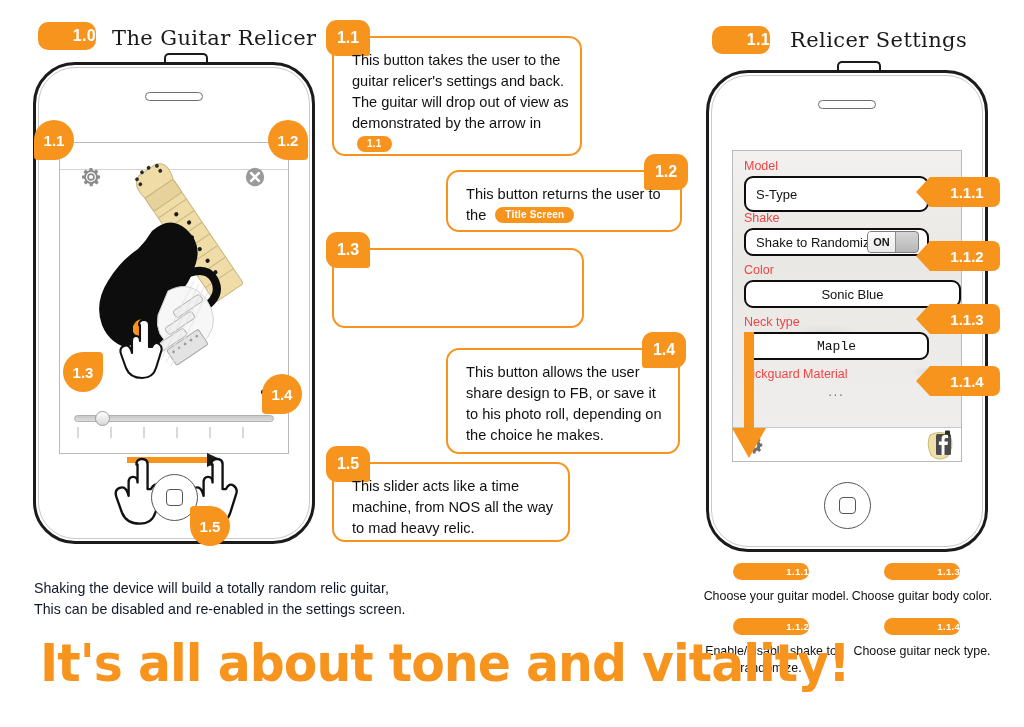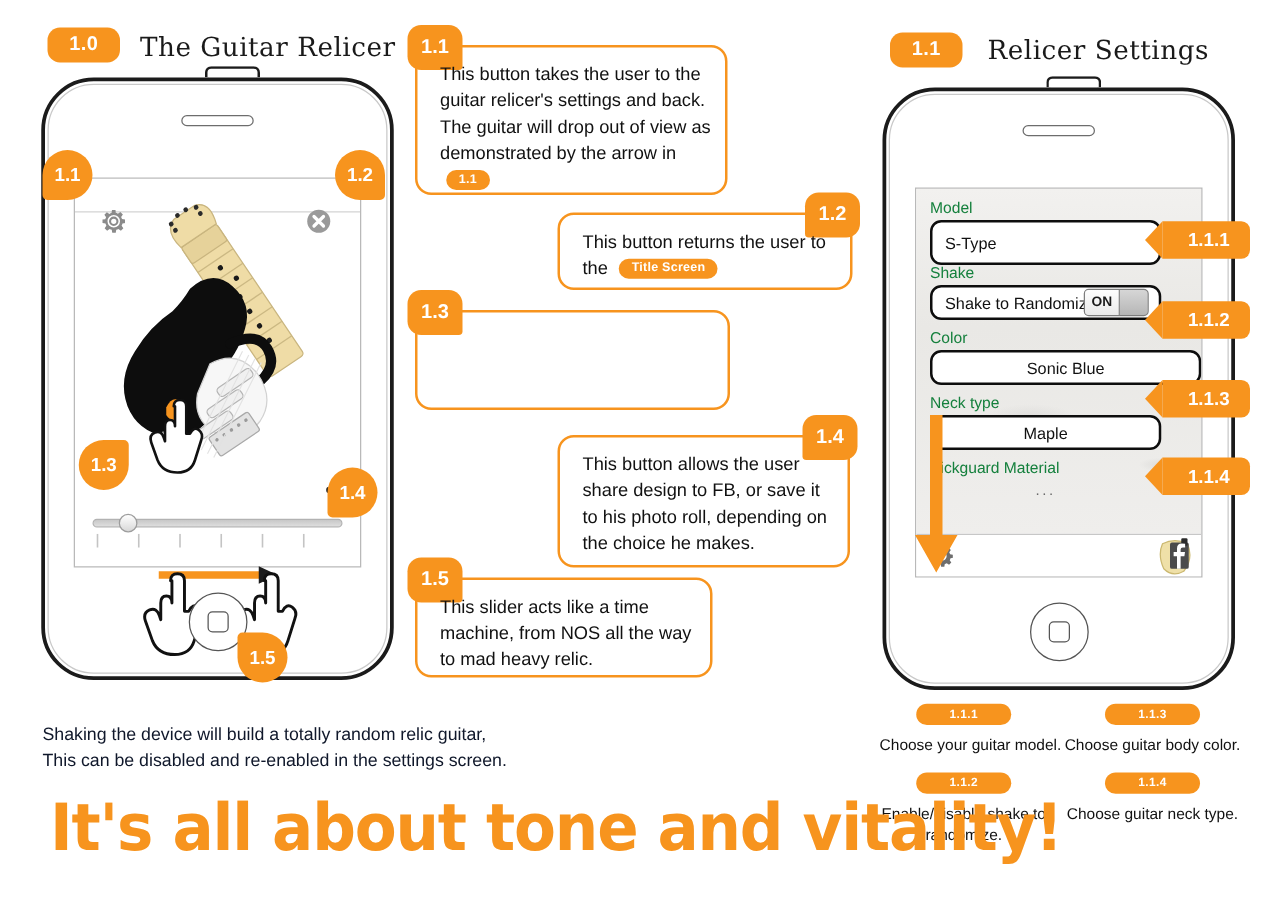--- a/index.html
+++ b/index.html
@@ -7,21 +7,21 @@
     width:1024px;height:727px;position:relative;overflow:hidden;
     background:#ffffff;
     font-family:"Liberation Sans", sans-serif;
     -webkit-font-smoothing:antialiased;
   }
   .abs{position:absolute;}
 
   
   .pill{
     position:absolute;background:#F7941E;color:#fff;border-radius:9px;
-    display:flex;align-items:center;justify-content:center;
+    display:flex;align-items:center;justify-content:flex-end;
     font-weight:bold;letter-spacing:.3px;
   }
   .pill-lg{width:58px;height:28px;font-size:16px;border-radius:10px;}
   .pill-sm{width:76px;height:17px;font-size:9.5px;border-radius:9px;}
 
   
   .sec-title{
     position:absolute;font-family:"DejaVu Serif", serif;
     font-size:21px;color:#1a1a1a;letter-spacing:.4px;white-space:nowrap;
   }
@@ -97,21 +97,21 @@
   
   .stone{
     position:absolute;
     background:
       radial-gradient(ellipse 40px 12px at 18% 14%, rgba(150,150,150,.20), transparent 70%),
       radial-gradient(ellipse 30px 9px at 72% 36%, rgba(140,140,140,.18), transparent 70%),
       radial-gradient(ellipse 50px 14px at 40% 66%, rgba(160,160,160,.16), transparent 70%),
       radial-gradient(ellipse 26px 8px at 86% 80%, rgba(150,150,150,.18), transparent 70%),
       linear-gradient(180deg,#f2f1ef 0%,#e9e8e5 40%,#efeeec 100%);
   }
-  .slabel{position:absolute;font-size:12.5px;color:#15803d;}
+  .slabel{position:absolute;font-size:12.5px;color:#ef4444;}
   .sfield{
     position:absolute;background:#fff;border:2.6px solid #0d0d0d;
     border-radius:9px;box-sizing:border-box;display:flex;align-items:center;
     font-size:13px;color:#111;
   }
   .sfield.left{padding-left:10px;justify-content:flex-start;}
   .sfield.center{justify-content:center;}
   .toggle{
     position:absolute;right:8px;top:50%;margin-top:-11px;width:52px;height:22px;
     border:1.4px solid #7d7d7d;border-radius:4px;overflow:hidden;
@@ -370,21 +370,21 @@
         <div class="on">ON</div>
       </div>
     </div>
 
     <div class="slabel" style="left:11px;top:112px;">Color</div>
     <div class="sfield center" style="left:11px;top:129px;width:217px;height:28px;">
       <span>Sonic Blue</span>
     </div>
 
     <div class="slabel" style="left:11px;top:164px;">Neck type</div>
-    <div class="sfield center" style="left:11px;top:181px;width:185px;height:28px;">
+    <div class="sfield center" style="left:11px;top:181px;width:185px;height:28px;font-family:Liberation Mono, monospace;">
       <span>Maple</span>
     </div>
 
     <div class="slabel" style="left:11px;top:216px;">Pickguard Material</div>
     <div class="abs" style="left:11px;top:234px;width:185px;text-align:center;font-size:12px;color:#6a6a6a;letter-spacing:2px;">...</div>
 
     <div class="abs" style="left:0;top:276px;width:100%;height:36px;background:#fff;border-top:1px solid #c7c7c7;"></div>
     <svg class="abs" style="left:10px;top:283px;" width="22" height="22" viewBox="0 0 24 24">
       <path fill="#6e6e6e" d="M21 13.4v-2.8l-2.4-.4a6.8 6.8 0 0 0-.7-1.7l1.4-2-2-2-2 1.4a6.8 6.8 0 0 0-1.7-.7L13.4 3h-2.8l-.4 2.4a6.8 6.8 0 0 0-1.7.7l-2-1.4-2 2 1.4 2a6.8 6.8 0 0 0-.7 1.7L3 10.6v2.8l2.4.4c.16.6.4 1.16.7 1.7l-1.4 2 2 2 2-1.4c.54.3 1.1.54 1.7.7l.4 2.4h2.8l.4-2.4c.6-.16 1.16-.4 1.7-.7l2 1.4 2-2-1.4-2c.3-.54.54-1.1.7-1.7l2.4-.4zM12 15.6a3.6 3.6 0 1 1 0-7.2 3.6 3.6 0 0 1 0 7.2z"></path>
     </svg>

